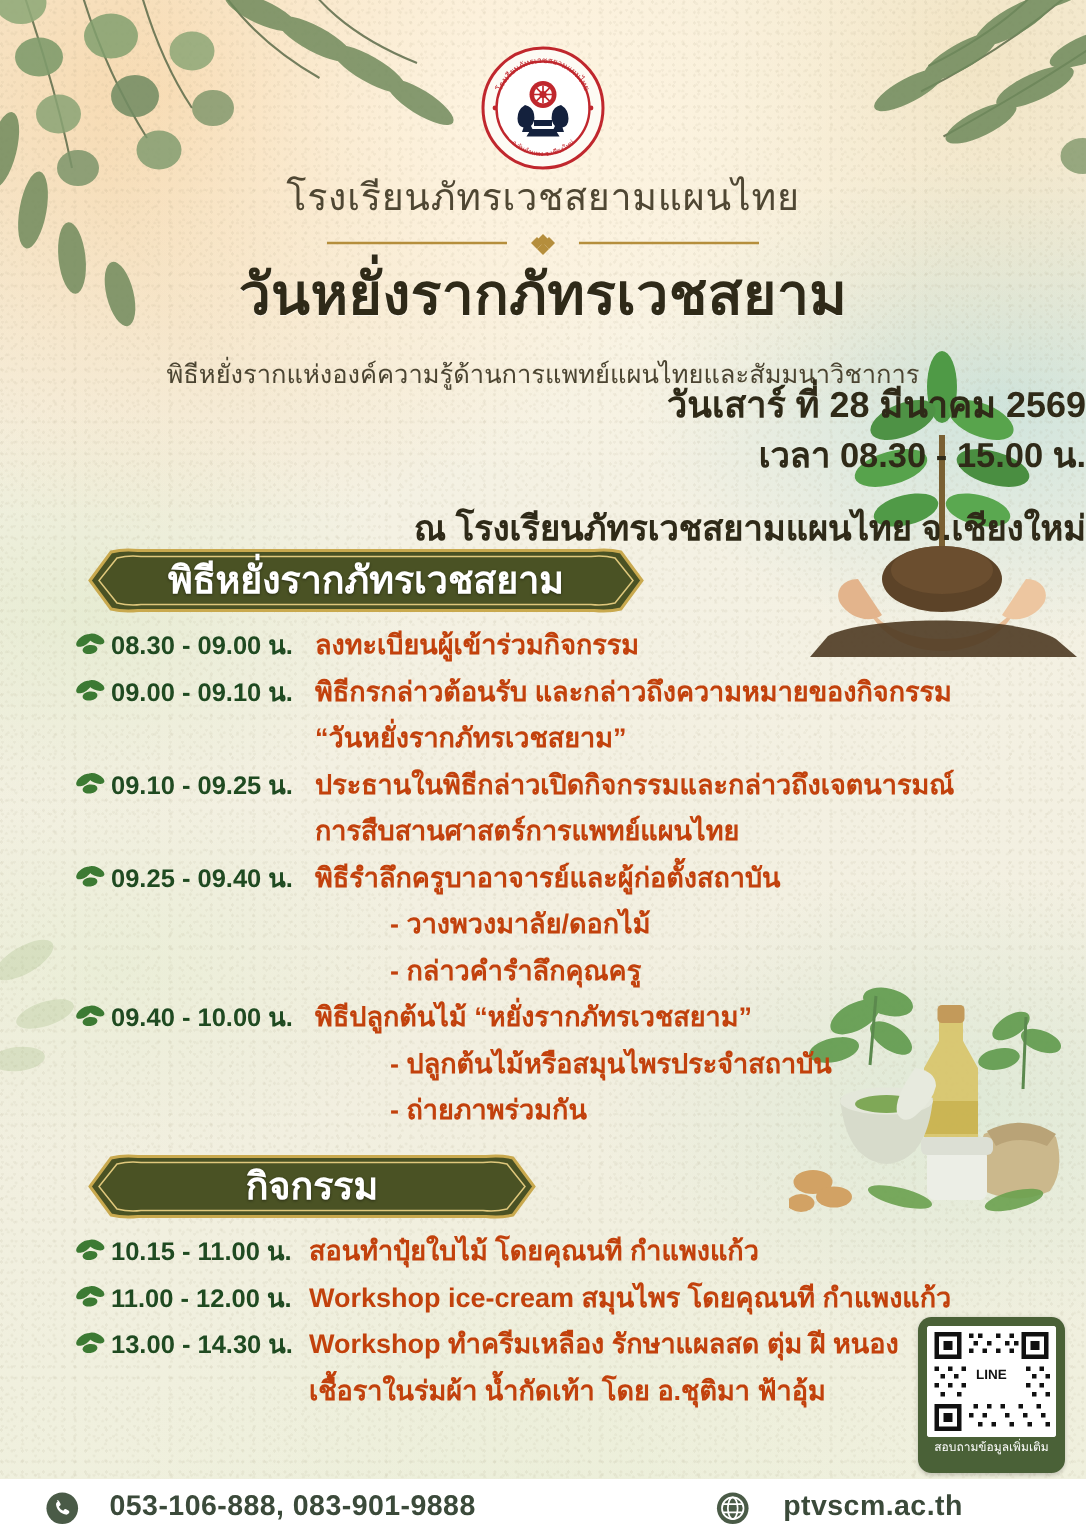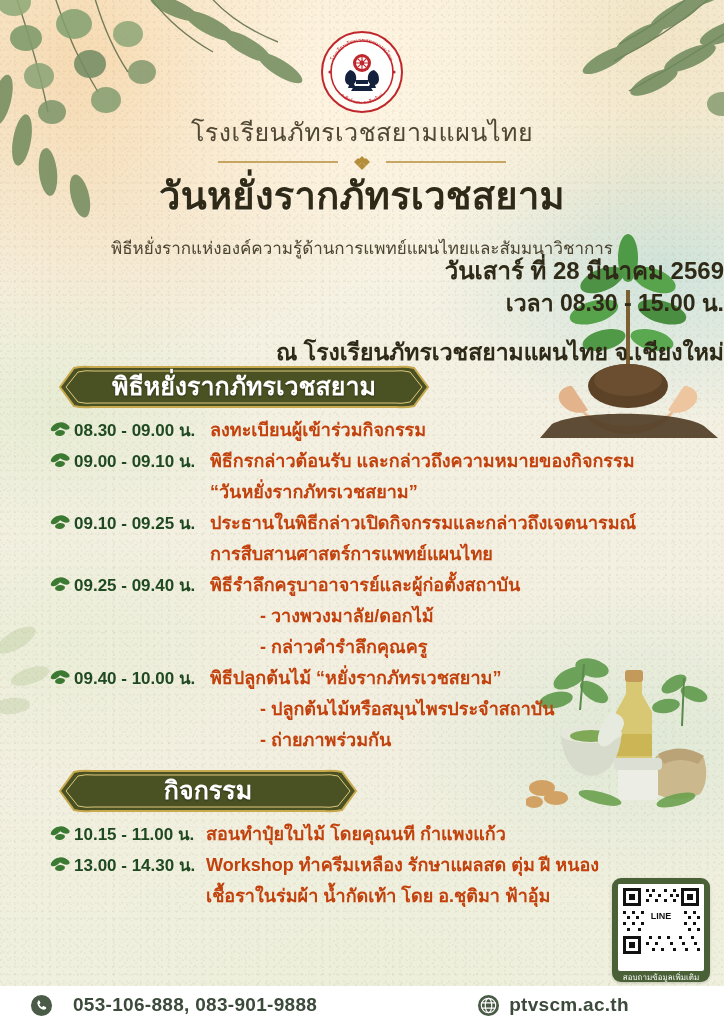--- a/index.html
+++ b/index.html
@@ -78,28 +78,28 @@
   .sub-row{display:flex;margin-bottom:2px;min-height:29px;}
   .sub-row .pad{flex:0 0 196px;}
   .sub-row .desc{padding-left:14px;}
   .cont-row{display:flex;min-height:29px;margin-bottom:2px;}
   .cont-row .pad{flex:0 0 160px;}
   .sched2 .cont-row .pad{flex:0 0 156px;}
 
   
   #qr-block{position:absolute;left:612px;top:878px;width:98px;height:104px;
     background:#4a6137;border-radius:9px;padding:6px 6px 3px;box-shadow:0 1px 3px rgba(0,0,0,.2);}
-  #qr-img{width:86px;height:87px;background:#fff;border-radius:2px;position:relative;overflow:hidden;}
+  #qr-img{width:86px;height:74px;background:#fff;border-radius:2px;position:relative;overflow:hidden;}
   #qr-caption{color:#fff;font-size:8px;text-align:center;margin-top:3px;line-height:1.1;}
 
   
   .footer{position:absolute;left:0;bottom:0;width:724px;height:38px;background:#ffffff;
     display:flex;align-items:center;}
   .f-phone{display:flex;align-items:center;gap:20px;margin-left:30px;}
-  .f-web{display:flex;align-items:center;gap:9px;margin-left:160px;}
+  .f-web{display:flex;align-items:center;gap:22px;margin-left:160px;}
   .f-text{font-size:19px;font-weight:bold;color:#3b4a3a;letter-spacing:.3px;}
   .f-icon{width:23px;height:23px;flex:0 0 23px;}
 </style>
 </head>
 <body>
 
 <div class="poster">
 
   <div class="bg-base"></div>
   <div class="bg-grain"></div>
@@ -390,20 +390,33 @@
         <svg width="20" height="18" viewBox="0 0 20 18">
             <g fill="#3c7a33">
           <ellipse cx="6" cy="7" rx="6" ry="3" transform="rotate(-35 6 7)"></ellipse>
           <ellipse cx="14" cy="6" rx="6" ry="3" transform="rotate(25 14 6)"></ellipse>
           <ellipse cx="10" cy="13" rx="5" ry="3" transform="rotate(-8 10 13)"></ellipse>
         </g>
           </svg>
       </span>
       <span class="time">10.15 - 11.00 น.</span>
       <span class="desc">สอนทำปุ๋ยใบไม้ โดยคุณนที กำแพงแก้ว</span>
+    </div>
+    <div class="row">
+      <span class="bullet">
+        <svg width="20" height="18" viewBox="0 0 20 18">
+            <g fill="#3c7a33">
+          <ellipse cx="6" cy="7" rx="6" ry="3" transform="rotate(-35 6 7)"></ellipse>
+          <ellipse cx="14" cy="6" rx="6" ry="3" transform="rotate(25 14 6)"></ellipse>
+          <ellipse cx="10" cy="13" rx="5" ry="3" transform="rotate(-8 10 13)"></ellipse>
+        </g>
+          </svg>
+      </span>
+      <span class="time">11.00 - 12.00 น.</span>
+      <span class="desc">Workshop ice-cream สมุนไพร โดยคุณนที กำแพงแก้ว</span>
     </div>
     <div class="row">
       <span class="bullet">
         <svg width="20" height="18" viewBox="0 0 20 18">
             <g fill="#3c7a33">
           <ellipse cx="6" cy="7" rx="6" ry="3" transform="rotate(-35 6 7)"></ellipse>
           <ellipse cx="14" cy="6" rx="6" ry="3" transform="rotate(25 14 6)"></ellipse>
           <ellipse cx="10" cy="13" rx="5" ry="3" transform="rotate(-8 10 13)"></ellipse>
         </g>
           </svg>

